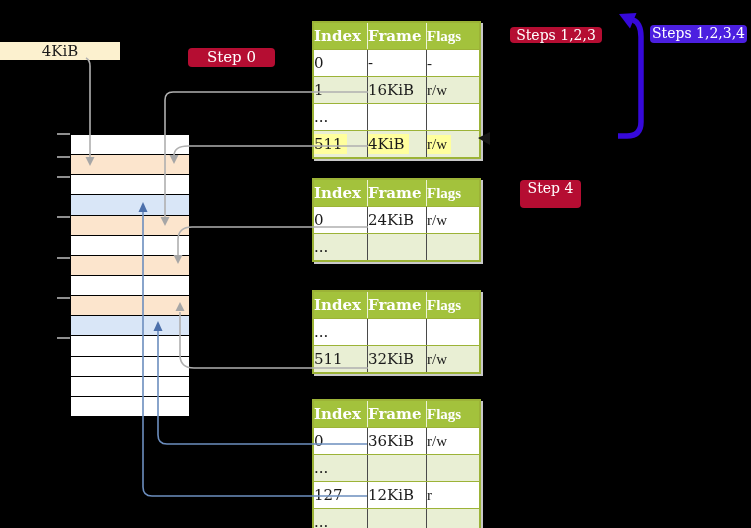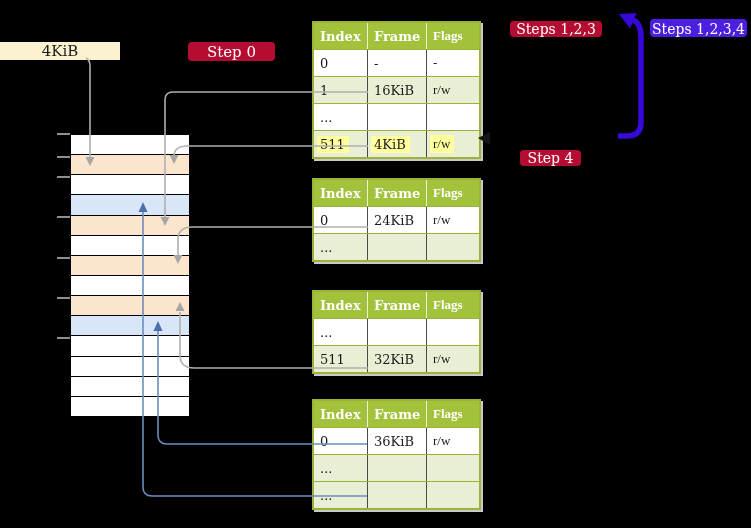--- a/index.html
+++ b/index.html
@@ -2,44 +2,44 @@
 <html><head>
 <meta charset="utf-8">
 <style>
   html,body{margin:0;padding:0;background:#000;}
   .canvas{position:relative;width:751px;height:528px;background:#000;overflow:hidden;
           font-family:"DejaVu Serif", serif;-webkit-font-smoothing:antialiased;}
 
   
   .lbl{position:absolute;display:flex;align-items:center;justify-content:center;
        font-size:15px;color:#1a1a1a;}
-  .badge{position:absolute;display:flex;align-items:flex-end;justify-content:center;
-         color:#fff;font-size:14px;border-radius:4px;}
+  .badge{position:absolute;display:flex;align-items:flex-start;justify-content:center;
+         color:#fff;font-size:14px;border-radius:4px;margin-top:6px;}
 
   
   .memstrip{position:absolute;left:70px;top:134px;width:120px;height:283px;
             border:1px solid #000;background:#fff;display:flex;flex-direction:column;
             box-sizing:border-box;}
   .mrow{flex:1;border-bottom:1px solid #000;}
   .mrow:last-child{border-bottom:none;}
   .c-white{background:#ffffff;}
   .c-frame{background:#fce5cd;}
   .c-page{background:#d9e6f7;}
   .tick{position:absolute;left:57px;width:13px;height:2px;background:#8f8f8f;}
 
   
   .ptable{position:absolute;left:312px;width:169px;border:2px solid #9cb337;
           box-sizing:border-box;background:#fff;box-shadow:2px 2px 0 0 #c9c9c9;}
   .trow{display:flex;height:26px;}
   .thead{background:#a3c23c;}
   .thead .tcell{color:#fff;font-weight:bold;border-right:1px solid rgba(255,255,255,.8);}
   .tbody{border-top:1.5px solid #9cb337;}
   .tbody .tcell{color:#1a1a1a;border-right:1px solid #4a4a4a;}
-  .tcell{box-sizing:border-box;display:flex;align-items:center;padding-left:6px;
-         font-size:13px;overflow:hidden;white-space:nowrap;}
+  .tcell{box-sizing:border-box;display:flex;align-items:center;
+         font-size:15px;overflow:hidden;white-space:nowrap;}
   .ci{width:54px;} .cf{width:59px;} .cg{width:52px;border-right:none !important;font-family:Liberation Serif, serif;}
   .shaded{background:#e9efd4;}
   .hl{background:#ffff9e;padding:1px 4px 1px 3px;margin-left:-3px;display:inline-block;}
 
   
   .overlay{position:absolute;left:0;top:0;z-index:5;pointer-events:none;}
 </style>
 </head>
 <body>
 
@@ -51,21 +51,21 @@
 
   <div class="badge" style="left:188px;top:42px;width:87px;height:19px;background:#b50d32;font-size:15px;">
     <span>Step 0</span>
   </div>
   <div class="badge" style="left:510px;top:21px;width:92px;height:16px;background:#b50d32;">
     <span>Steps 1,2,3</span>
   </div>
   <div class="badge" style="left:650px;top:19px;width:97px;height:18px;background:#4b1fe0;">
     <span>Steps 1,2,3,4</span>
   </div>
-  <div class="badge" style="left:520px;top:150px;width:61px;height:16px;background:#b50d32;">
+  <div class="badge" style="left:520px;top:174px;width:61px;height:28px;background:#b50d32;">
     <span>Step 4</span>
   </div>
 
   <div class="memstrip">
     <div class="mrow c-white"></div>
     <div class="mrow c-frame"></div>
     <div class="mrow c-white"></div>
     <div class="mrow c-page"></div>
     <div class="mrow c-frame"></div>
     <div class="mrow c-white"></div>
@@ -167,20 +167,25 @@
       <div class="tcell ci">0</div>
       <div class="tcell cf">36KiB</div>
       <div class="tcell cg">r/w</div>
     </div>
     <div class="trow tbody">
       <div class="tcell ci shaded">...</div>
       <div class="tcell cf shaded"></div>
       <div class="tcell cg shaded"></div>
     </div>
     <div class="trow tbody">
+      <div class="tcell ci">127</div>
+      <div class="tcell cf">12KiB</div>
+      <div class="tcell cg">r</div>
+    </div>
+    <div class="trow tbody">
       <div class="tcell ci shaded">...</div>
       <div class="tcell cf shaded"></div>
       <div class="tcell cg shaded"></div>
     </div>
   </div>
 
   <svg class="overlay" width="751" height="528" viewBox="0 0 751 528">
 
     <g stroke="#b0b0b0" stroke-width="1.6" fill="none">
       <path d="M 86 58 Q 90 60 90 66 L 90 157"></path>

